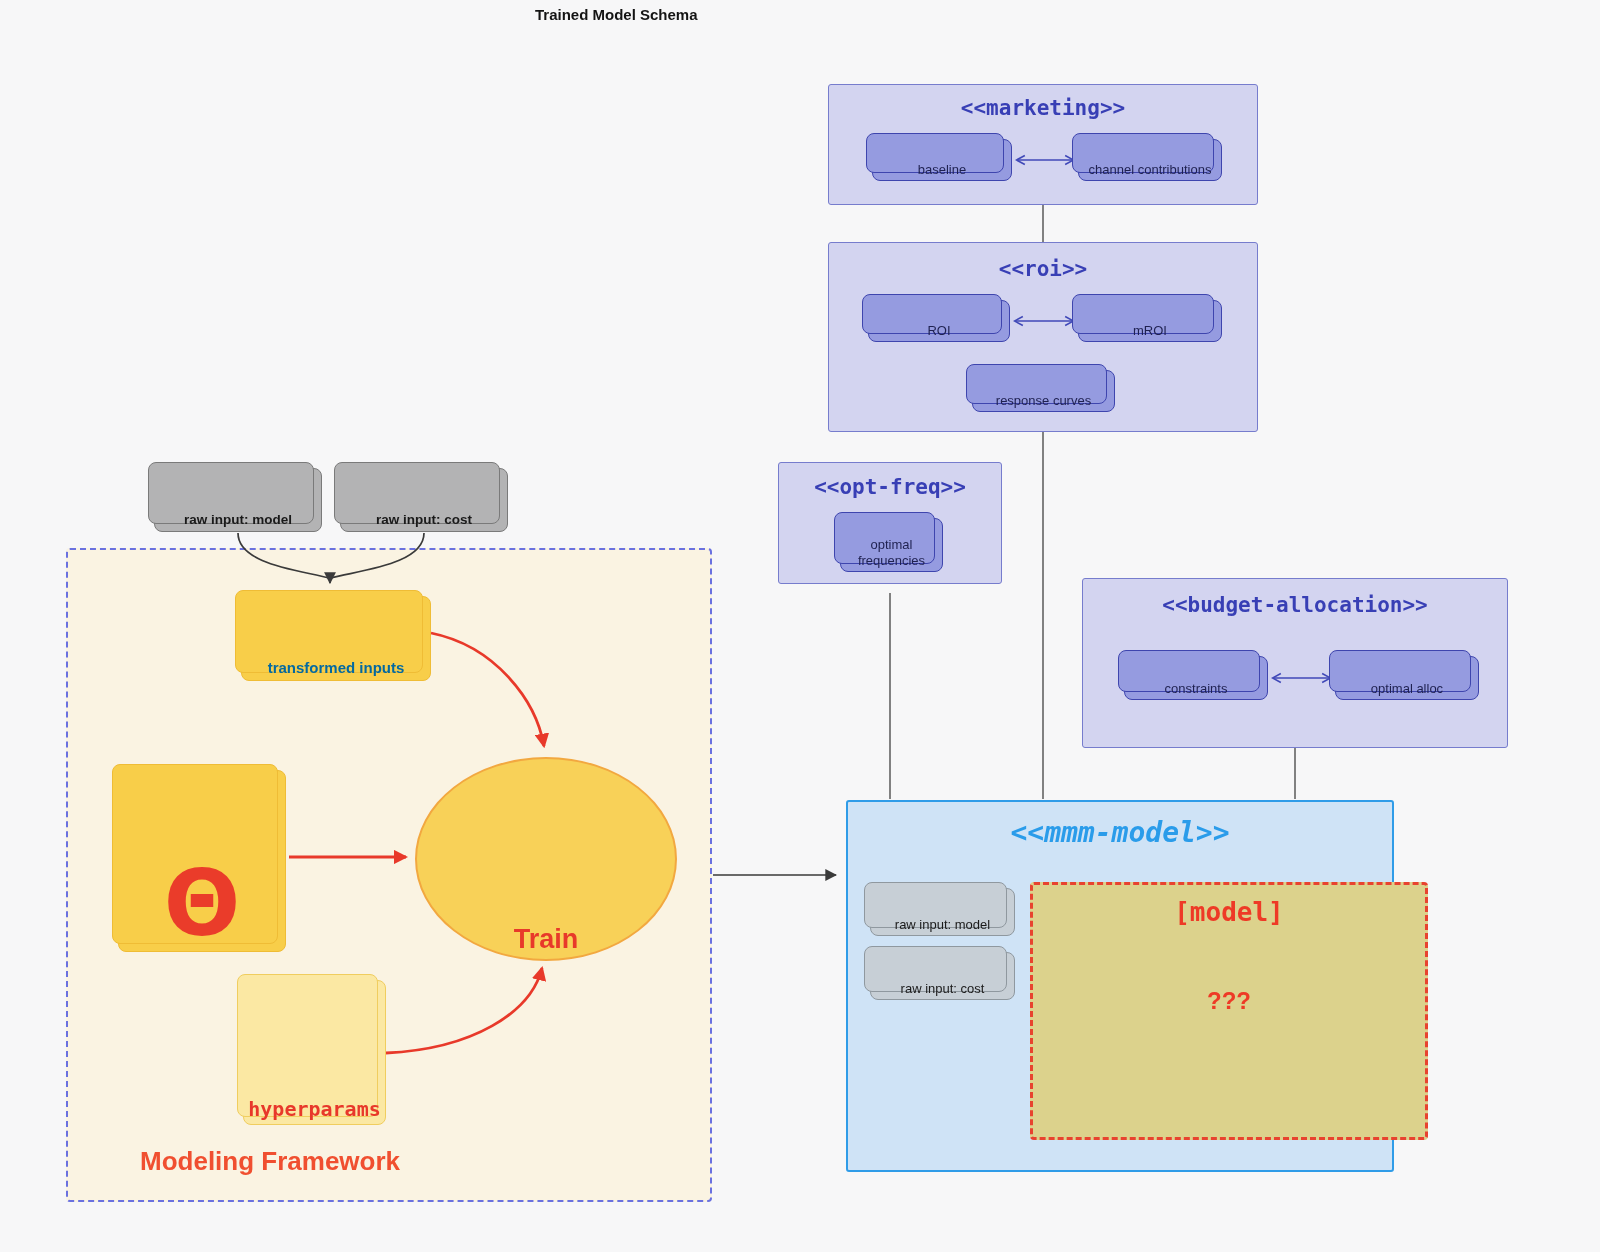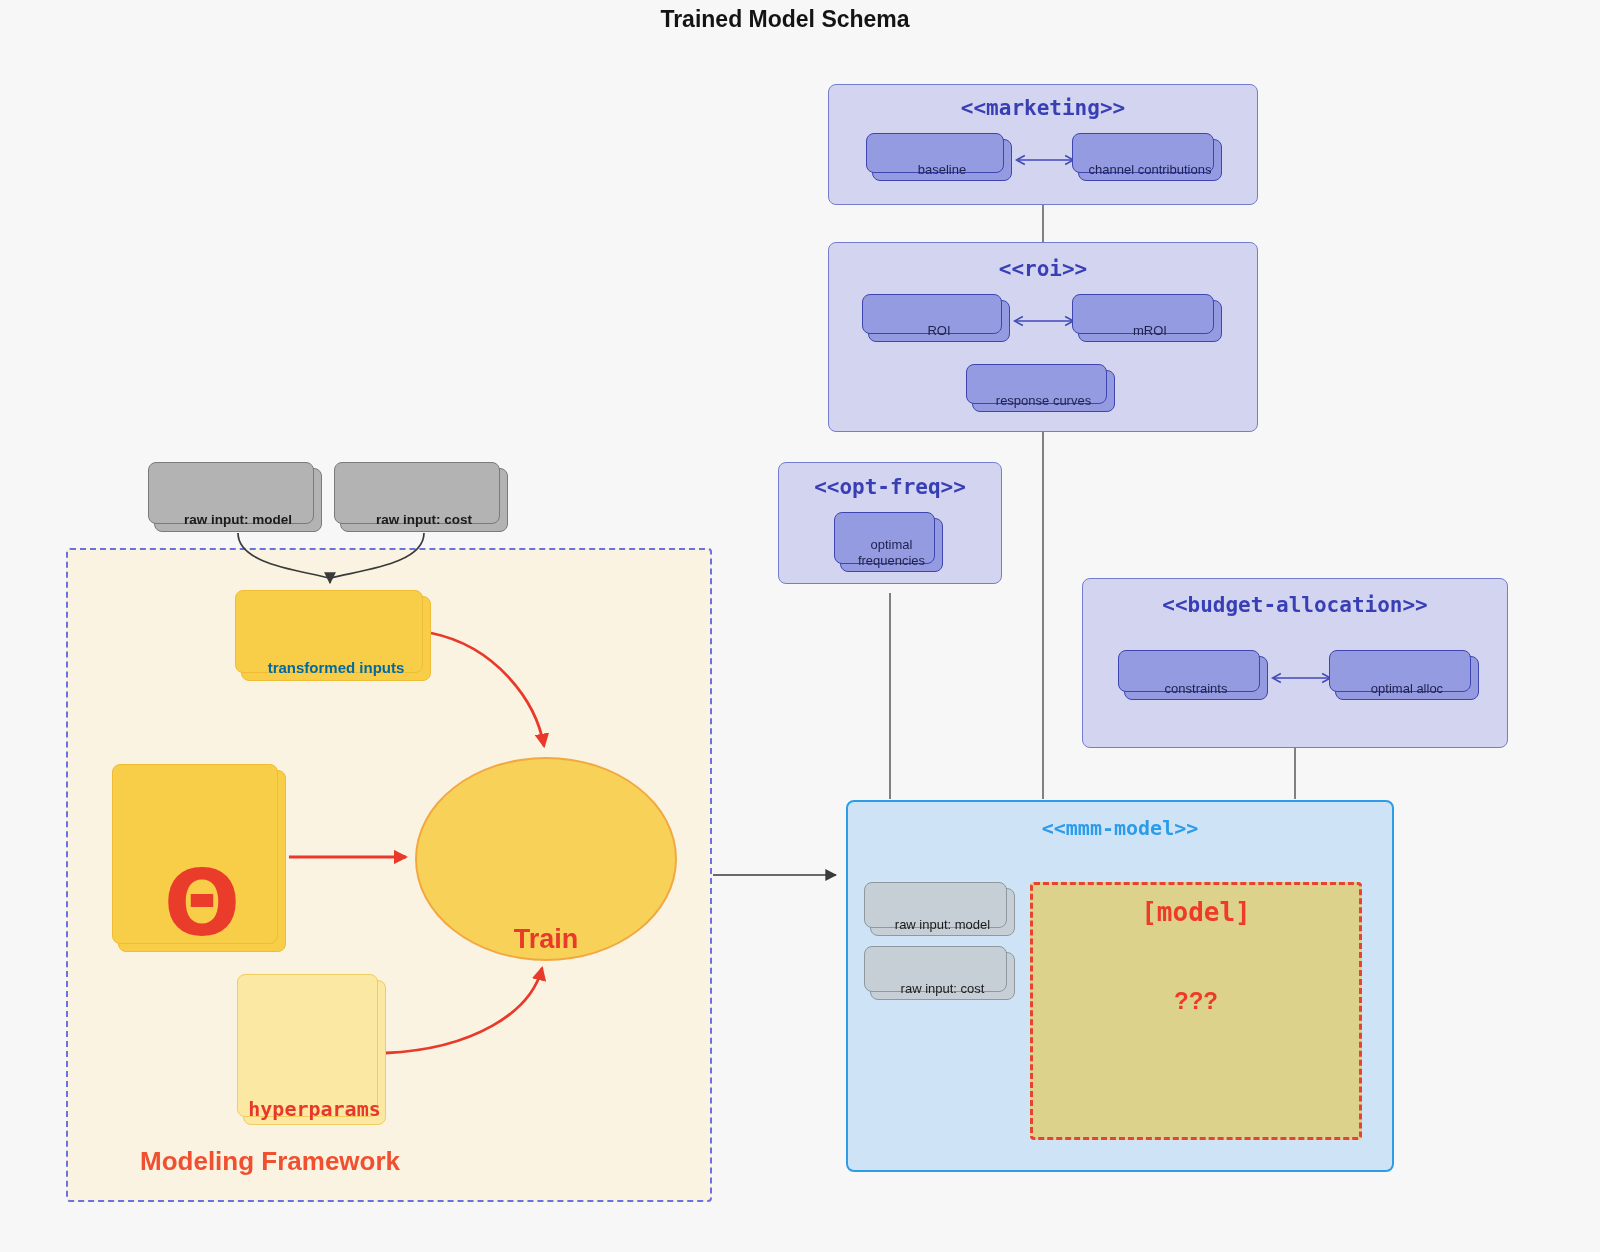--- a/index.html
+++ b/index.html
@@ -1,30 +1,30 @@
 <!DOCTYPE html>
 <html><head>
 <meta charset="utf-8">
 <style>
   html,body{margin:0;padding:0;background:#f7f7f8;}
   .canvas{position:relative;width:1600px;height:1252px;background:#f7f7f8;
           font-family:"Liberation Sans",sans-serif;overflow:hidden;}
   .mono{font-family:"DejaVu Sans Mono",monospace;}
 
-  .page-title{position:absolute;left:535px;top:6px;width:500px;text-align:center;
-              font-size:23px;font-weight:bold;color:#141414;}
-
-  
-  .container{position:absolute;box-sizing:border-box;border-radius:8px;z-index:0;}
+  .page-title{position:absolute;left:535px;top:6px;width:500px;text-align:left;
+              font-size:15px;font-weight:bold;color:#141414;}
+
+  
+  .container{position:absolute;box-sizing:border-box;border-radius:3px;z-index:0;}
   .c-lav{background:#d3d4f0;border:1.5px solid #767ccd;}
   .c-mmm{background:#cfe3f6;border:2px solid #2f9ce8;}
   .c-framework{background:#faf3e2;border:2px dashed #6a71e0;border-radius:4px;}
   .ctitle{text-align:center;font-weight:bold;font-size:21px;color:#383fb5;
           font-family:"DejaVu Sans Mono",monospace;}
-  .ctitle-mmm{color:#2a9cea;font-size:20px;}
+  .ctitle-mmm{color:#2a9cea;font-size:28px;font-style:italic;}
 
   #g-marketing{left:828px;top:84px;width:430px;height:121px;}
   #g-marketing .ctitle{margin-top:11px;}
   #g-roi{left:828px;top:242px;width:430px;height:190px;}
   #g-roi .ctitle{margin-top:14px;}
   #g-optfreq{left:778px;top:462px;width:224px;height:122px;}
   #g-optfreq .ctitle{margin-top:12px;}
   #g-budget{left:1082px;top:578px;width:426px;height:170px;}
   #g-budget .ctitle{margin-top:14px;}
   #g-mmm{left:846px;top:800px;width:548px;height:372px;}
@@ -64,21 +64,21 @@
   #n-theta{left:118px;top:770px;width:168px;height:182px;}
   .theta-glyph{font-family:"DejaVu Sans",sans-serif;font-size:90px;font-weight:bold;
                color:#ea3c2a;line-height:1;}
   #n-hyper{left:243px;top:980px;width:143px;height:145px;
            font-family:"DejaVu Sans Mono",monospace;font-size:20px;font-weight:bold;color:#e8382a;}
   #n-train{left:415px;top:757px;width:262px;height:204px;border-radius:50%;
            --fill:#f8d158;--stroke:#f2a840;--bw:2px;z-index:2;
            font-size:27px;font-weight:bold;color:#e8392a;}
 
   
-  #model-box{position:absolute;left:1030px;top:882px;width:332px;height:258px;z-index:2;
+  #model-box{position:absolute;left:1030px;top:882px;width:398px;height:258px;z-index:2;
              box-sizing:border-box;background:#dcd28c;border:3px dashed #e8432f;border-radius:4px;}
   .model-label{text-align:center;margin-top:12px;font-family:"DejaVu Sans Mono",monospace;
                font-size:26px;font-weight:bold;color:#ee3a26;}
   .model-unknown{position:absolute;left:0;top:102px;width:100%;text-align:center;
                  font-size:24px;font-weight:bold;color:#ee3a26;}
 
   
   #edges{position:absolute;left:0;top:0;width:1600px;height:1252px;z-index:1;pointer-events:none;}
 </style>
 </head>

